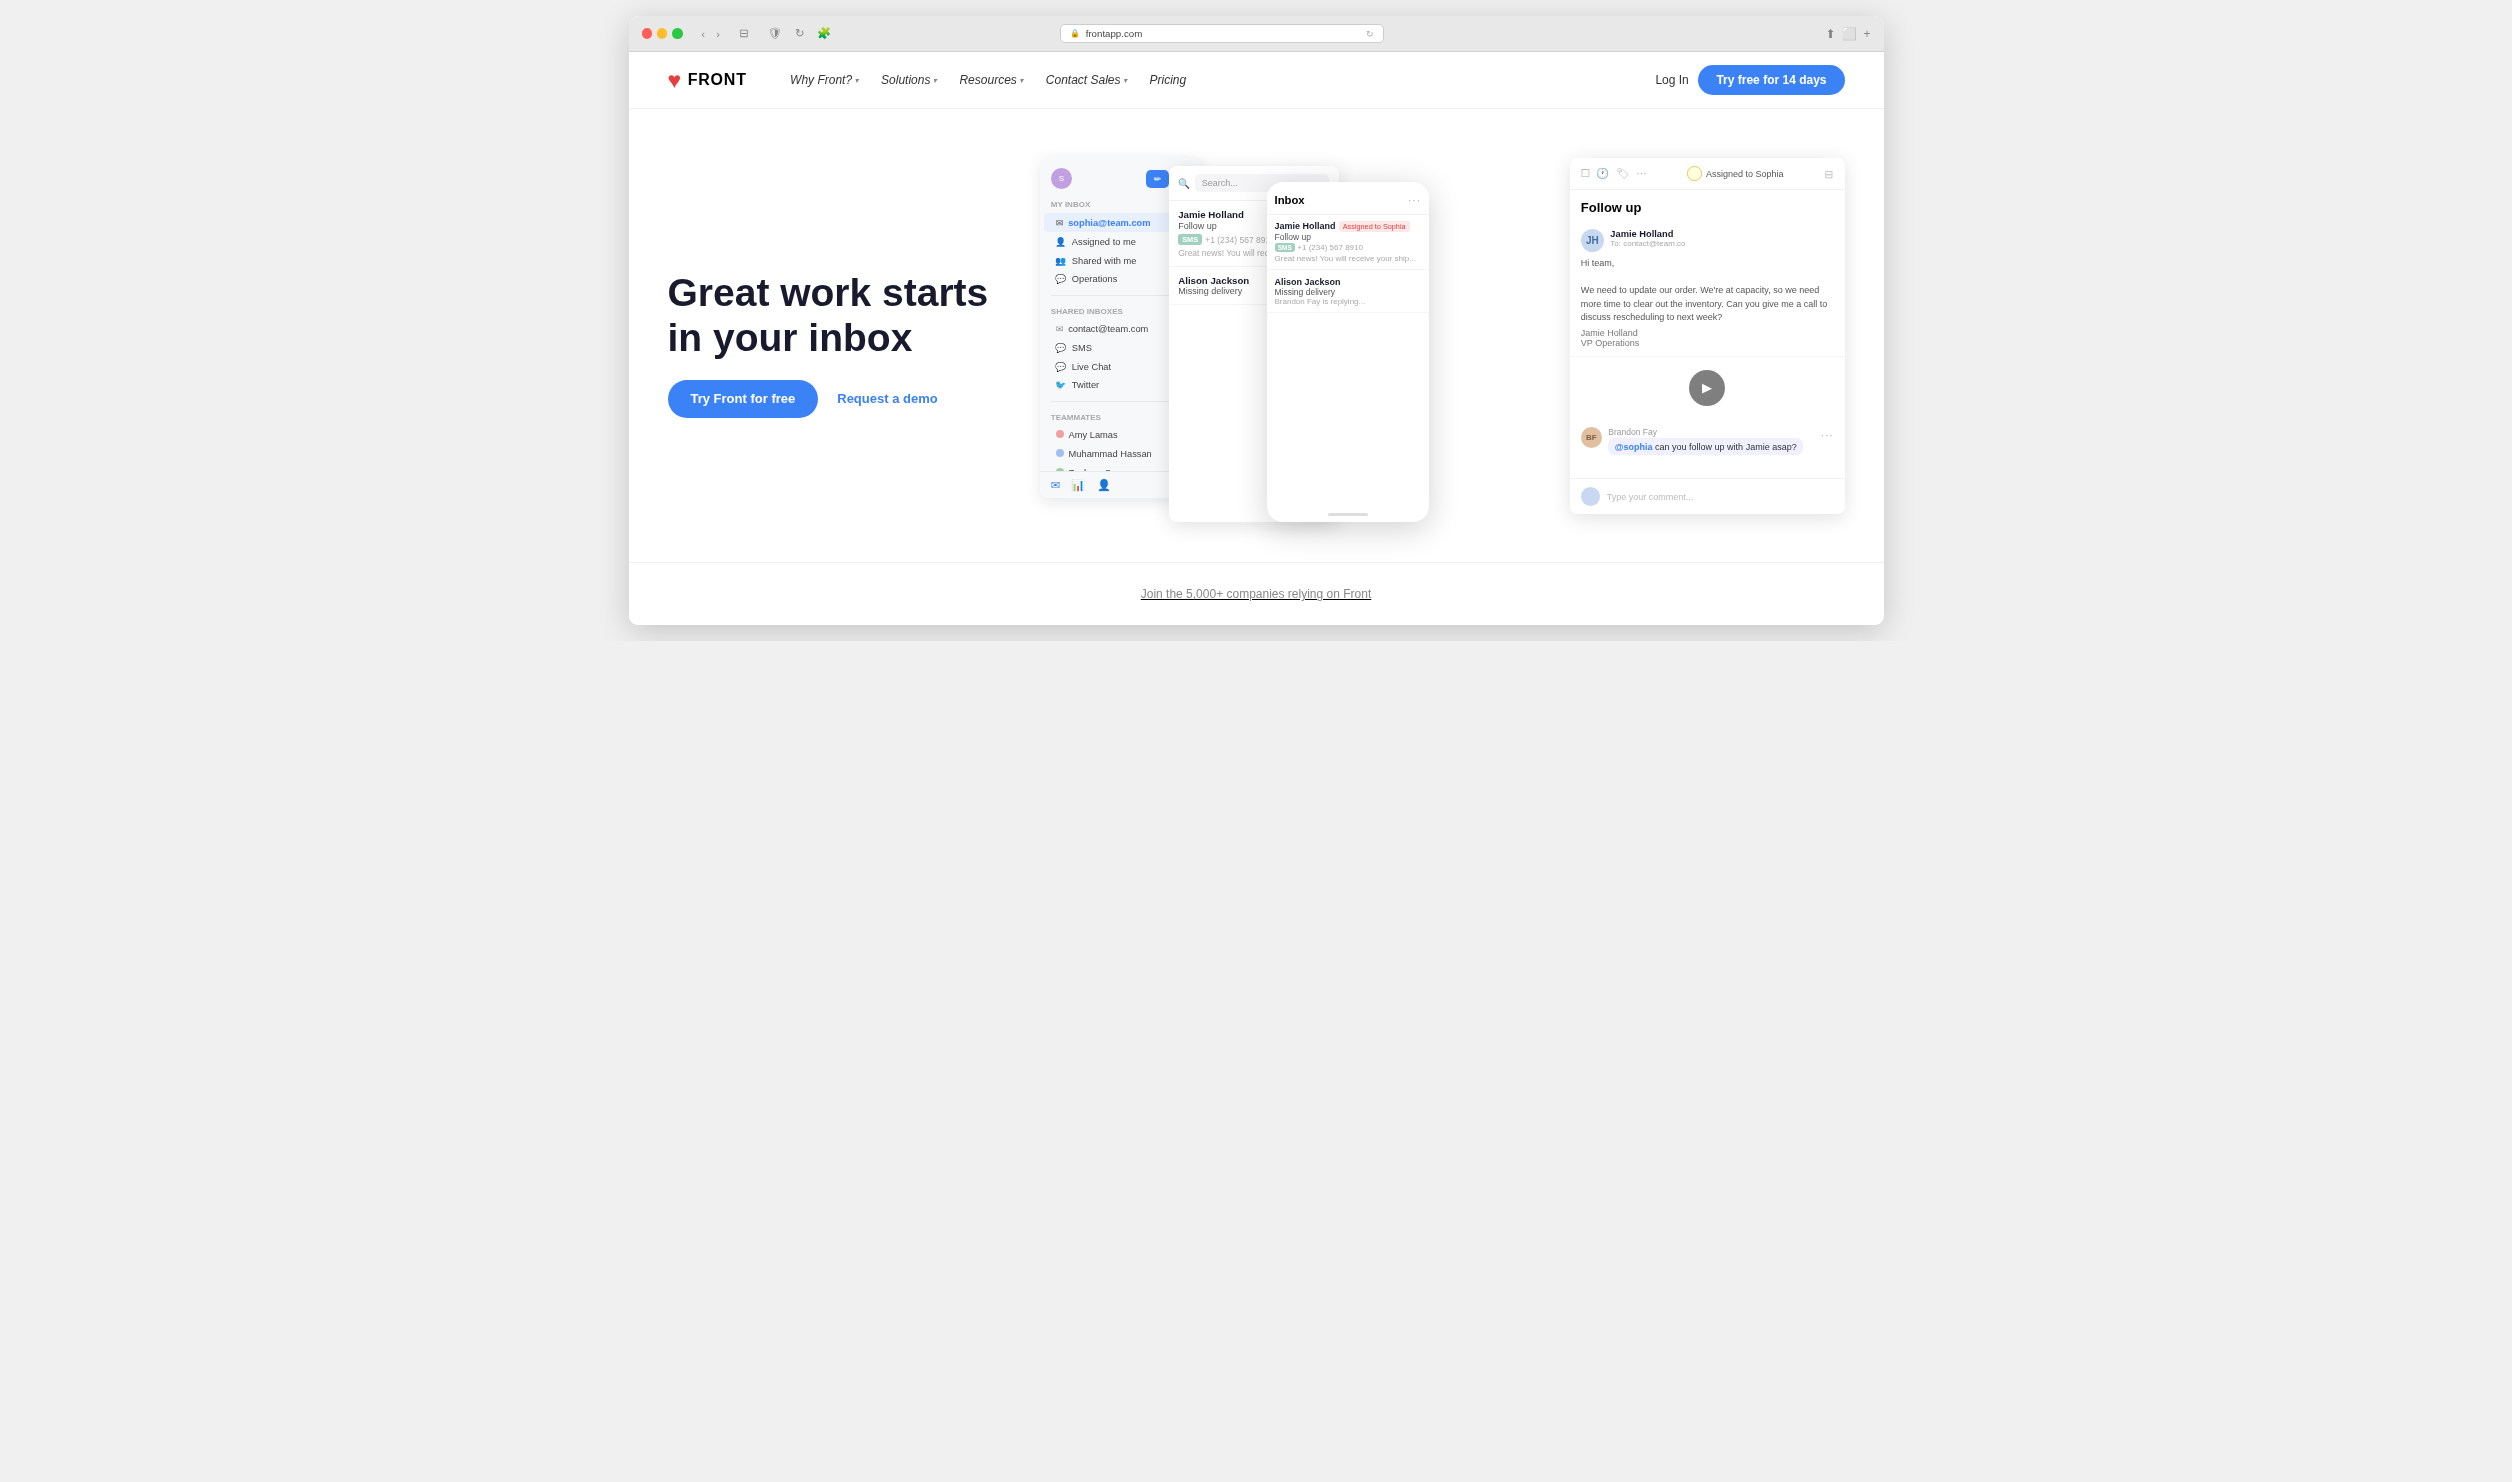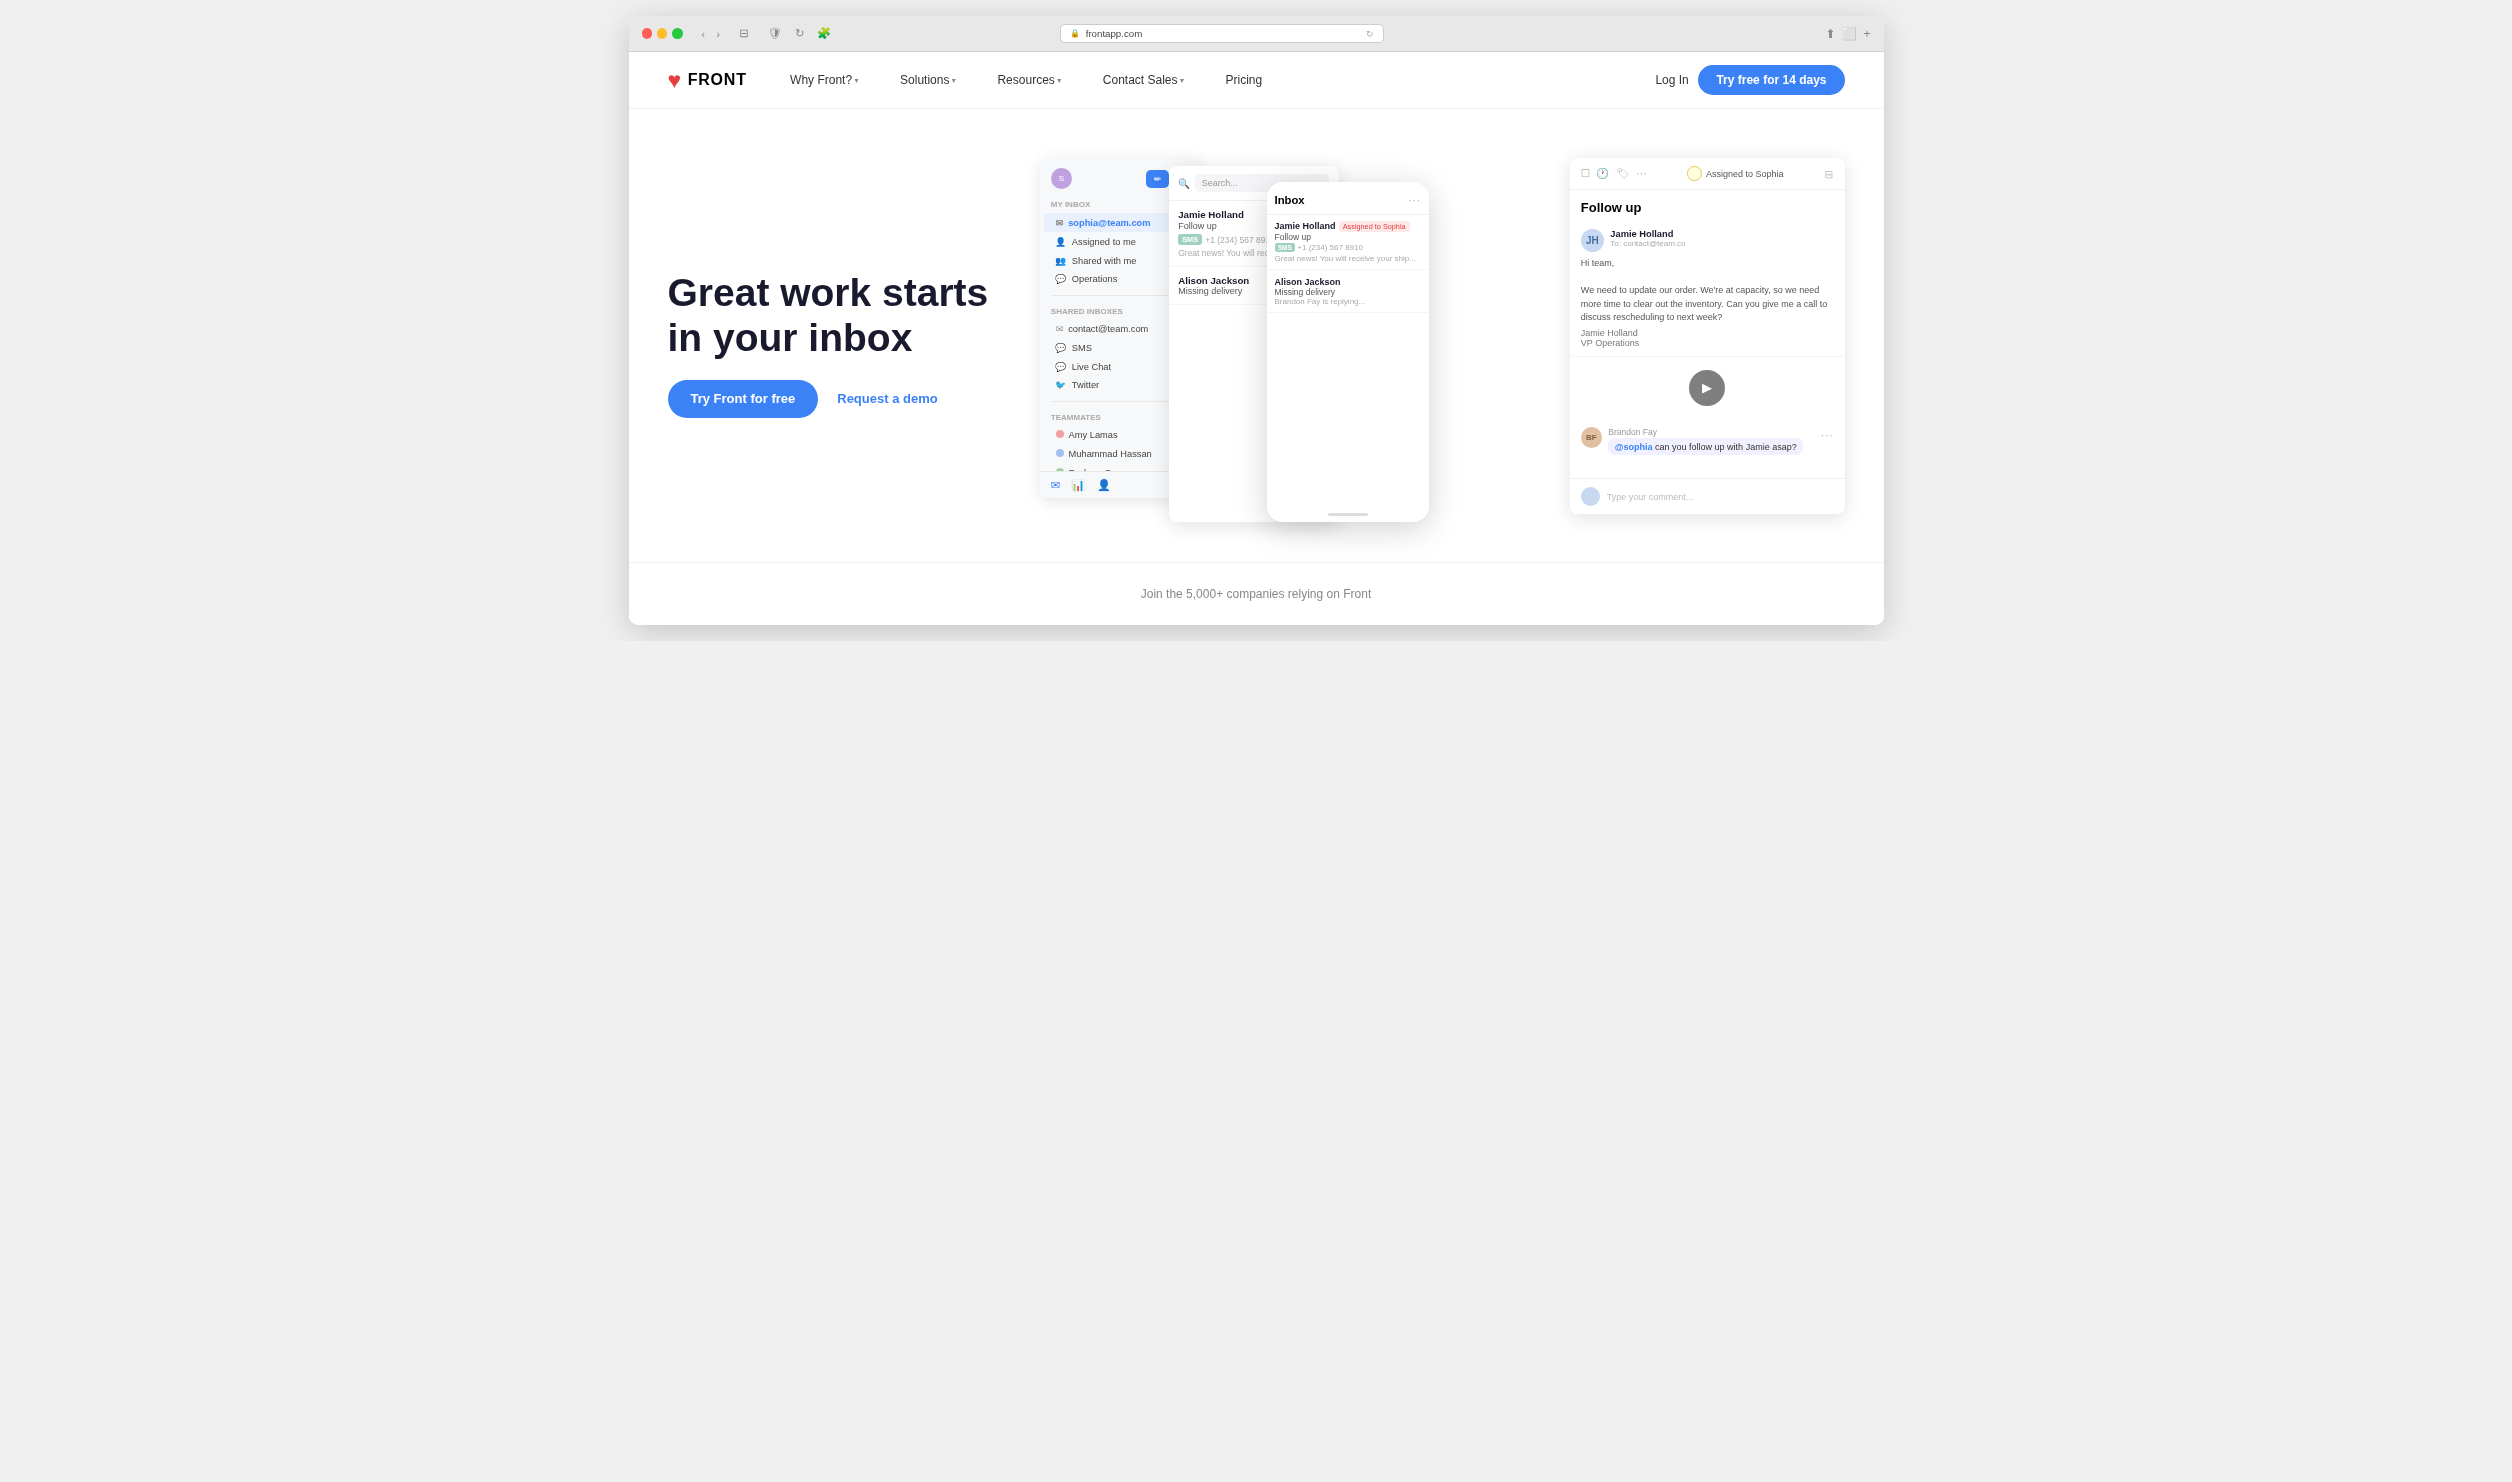--- a/index.html
+++ b/index.html
@@ -59,21 +59,21 @@
       display: flex;
       align-items: center;
       padding: 0 39px;
       height: 57px;
       border-bottom: 0.8px solid #f0f0f0;
       background: #fff;
     }
     .logo { display: flex; align-items: center; gap: 6.5px; text-decoration: none; margin-right: 32px; }
     .logo-icon { color: #e53e3e; font-size: 23px; }
     .logo-text { color: #000000; font-weight: 800; font-size: 16px; letter-spacing: 0.8px; }
-    .nav-links { display: flex; align-items: center; gap: 19px; flex: 1; }
+    .nav-links { display: flex; align-items: center; gap: 0; flex: 1; font-style: italic; }
     .nav-item {
       display: flex; align-items: center; gap: 2.4px;
       padding: 6.5px 11.3px;
       font-size: 12px;
       color: #333;
       cursor: pointer;
       border-radius: 4.9px;
       font-weight: 500;
     }
     .nav-item .chevron { font-size: 8px; color: #888; }
@@ -293,20 +293,21 @@
     }
     .mock-input-avatar { width: 19.4px; height: 19.4px; border-radius: 50%; background: #c8d8f0; flex-shrink: 0; }
     .mock-input-field { flex: 1; font-size: 9px; color: #bbb; }
 
     
     .bottom-section {
       padding: 24px 39px;
       text-align: center;
       background: #fff;
       border-top: 0.8px solid #f0f0f0;
+      text-decoration: underline;
     }
     .companies-label { font-size: 12px; color: #888; }
   </style>
 </head>
 <body>
 
 <div class="browser-window">
 
   <div class="browser-toolbar">
     <div class="traffic-lights">

